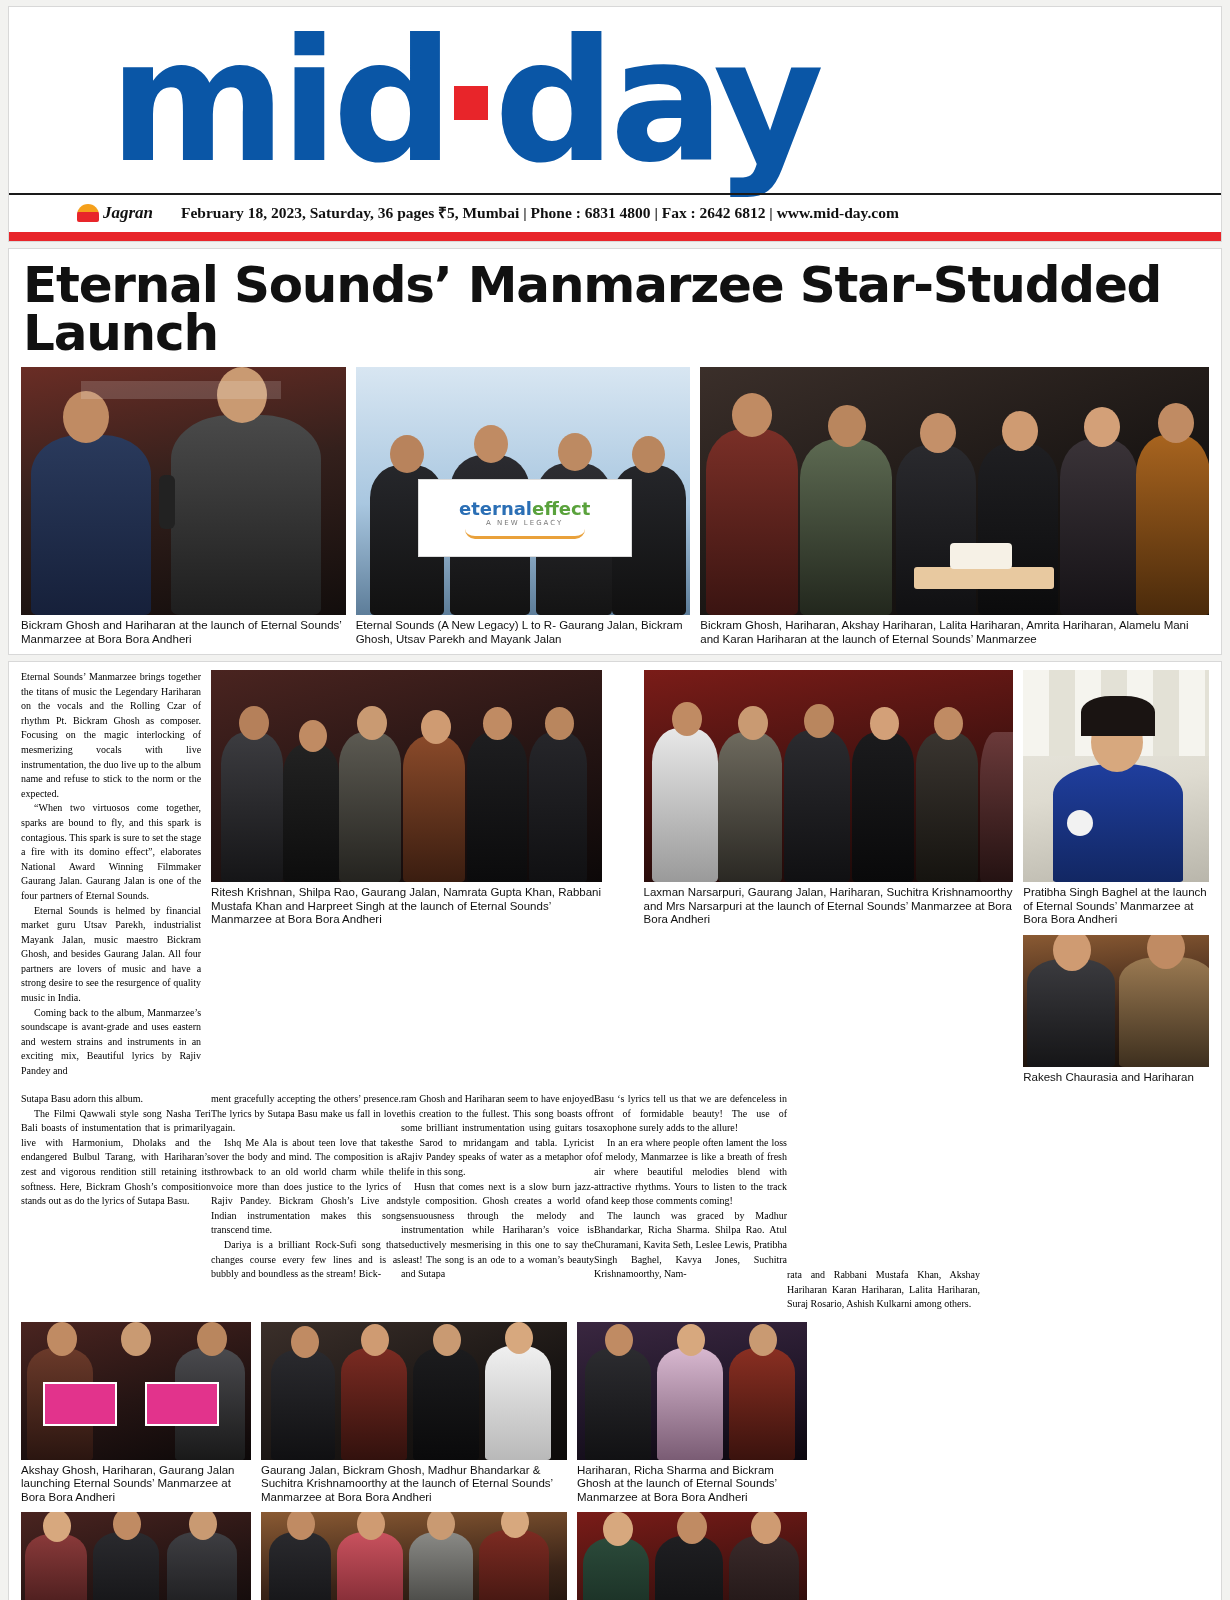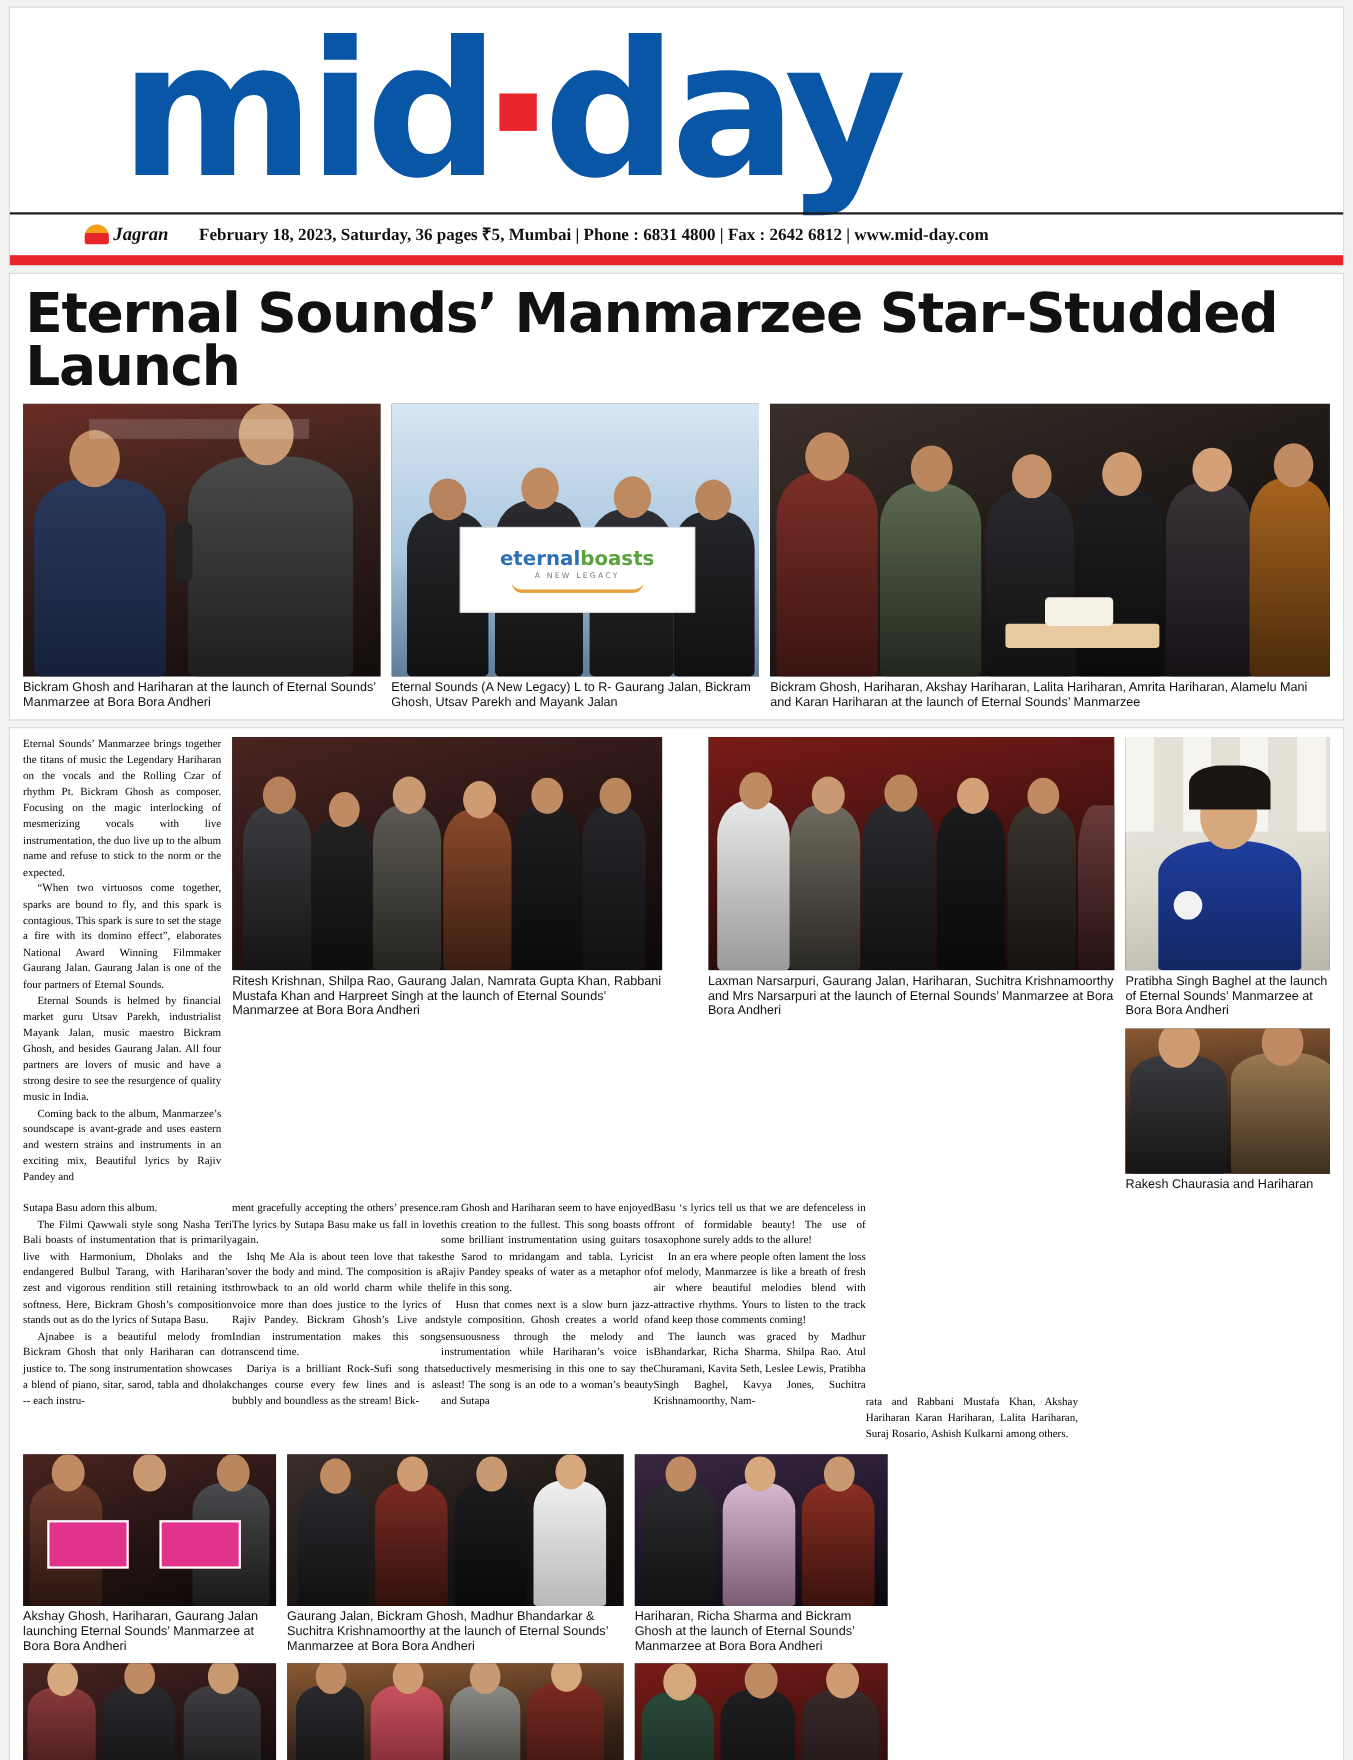--- a/index.html
+++ b/index.html
@@ -216,21 +216,21 @@
           <div class="figs">
             <div class="fig" style="left:14px;width:74px;height:150px;background:linear-gradient(180deg,#26272b,#111);"></div>
             <div class="head" style="left:34px;bottom:142px;width:34px;height:38px;background:#b8835c;"></div>
             <div class="fig" style="left:94px;width:80px;height:160px;background:linear-gradient(180deg,#2b2b30,#121212);"></div>
             <div class="head" style="left:118px;bottom:152px;width:34px;height:38px;background:#c08b63;"></div>
             <div class="fig" style="left:180px;width:76px;height:152px;background:linear-gradient(180deg,#2e2e33,#141414);"></div>
             <div class="head" style="left:202px;bottom:144px;width:34px;height:38px;background:#bd8a62;"></div>
             <div class="fig" style="left:256px;width:74px;height:150px;background:linear-gradient(180deg,#25262a,#101010);"></div>
             <div class="head" style="left:276px;bottom:142px;width:33px;height:37px;background:#b9865e;"></div>
             <div style="position:absolute;left:62px;top:112px;width:214px;height:78px;background:#fff;border:1px solid #ddd;display:flex;flex-direction:column;align-items:center;justify-content:center;">
-              <div style="font-family:'DejaVu Sans',sans-serif;font-size:18px;font-weight:bold;color:#2b6fb5;">eternal<span style="color:#5aa23c;">boasts</span></div>
+              <div style="font-family:'DejaVu Sans',sans-serif;font-size:18px;font-weight:bold;color:#2b6fb5;">eternal<span style="color:#5aa23c;">effect</span></div>
               <div style="font-family:'DejaVu Sans',sans-serif;font-size:7px;letter-spacing:2px;color:#777;">A NEW LEGACY</div>
               <div style="width:120px;height:10px;border-bottom:3px solid #e9a13b;border-radius:0 0 60px 60px;margin-top:2px;"></div>
             </div>
           </div>
         </div>
         <div class="caption">Eternal Sounds (A New Legacy) L to R- Gaurang Jalan, Bickram Ghosh, Utsav Parekh and Mayank Jalan</div>
       </div>
 
       <div class="cell" style="width:514px;">
         <div class="photo" style="height:248px;">
@@ -332,21 +332,20 @@
           </div>
         </div>
         <div class="caption">Rakesh Chaurasia and Hariharan</div>
       </div>
     </div>
 
     <div class="body-cols">
       <div class="bcol col-text" style="width:190px;">
         <p class="first">Sutapa Basu adorn this album.</p>
         <p>The Filmi Qawwali style song Nasha Teri Bali boasts of instumentation that is primarily live with Harmonium, Dholaks and the endangered Bulbul Tarang, with Hariharan’s  zest and vigorous rendition  still retaining its softness. Here, Bickram Ghosh’s composition stands out as do the lyrics of Sutapa Basu.</p>
-        <p>Ajnabee is a beautiful melody from Bickram Ghosh that only Hariharan can do justice to. The song  instrumentation showcases a blend of  piano, sitar, sarod, tabla and dholak -- each instru-</p>
       </div>
       <div class="bcol col-text" style="width:190px;">
         <p class="first">ment gracefully accepting the others’ presence. The lyrics by Sutapa Basu make us fall in love again.</p>
         <p>Ishq Me Ala is about teen love that  takes over the body and mind. The composition is a throwback to an old world charm while the voice more than does justice to the lyrics of Rajiv Pandey. Bickram Ghosh’s Live and Indian instrumentation makes this song transcend time.</p>
         <p>Dariya is a brilliant Rock-Sufi song that changes course every few lines and is as bubbly and boundless as the stream! Bick-</p>
       </div>
       <div class="bcol col-text" style="width:193px;">
         <p class="first">ram Ghosh and Hariharan seem to have enjoyed this creation to the fullest. This song boasts of some brilliant instrumentation using guitars to the Sarod to mridangam and tabla. Lyricist Rajiv Pandey speaks of water as a metaphor of life in this song.</p>
         <p>Husn that comes next is a slow burn jazz-style composition. Ghosh creates a world of sensuousness through the melody and instrumentation while Hariharan’s voice is seductively mesmerising in this one to say the least!  The song is an ode to a woman’s beauty and Sutapa</p>
       </div>

